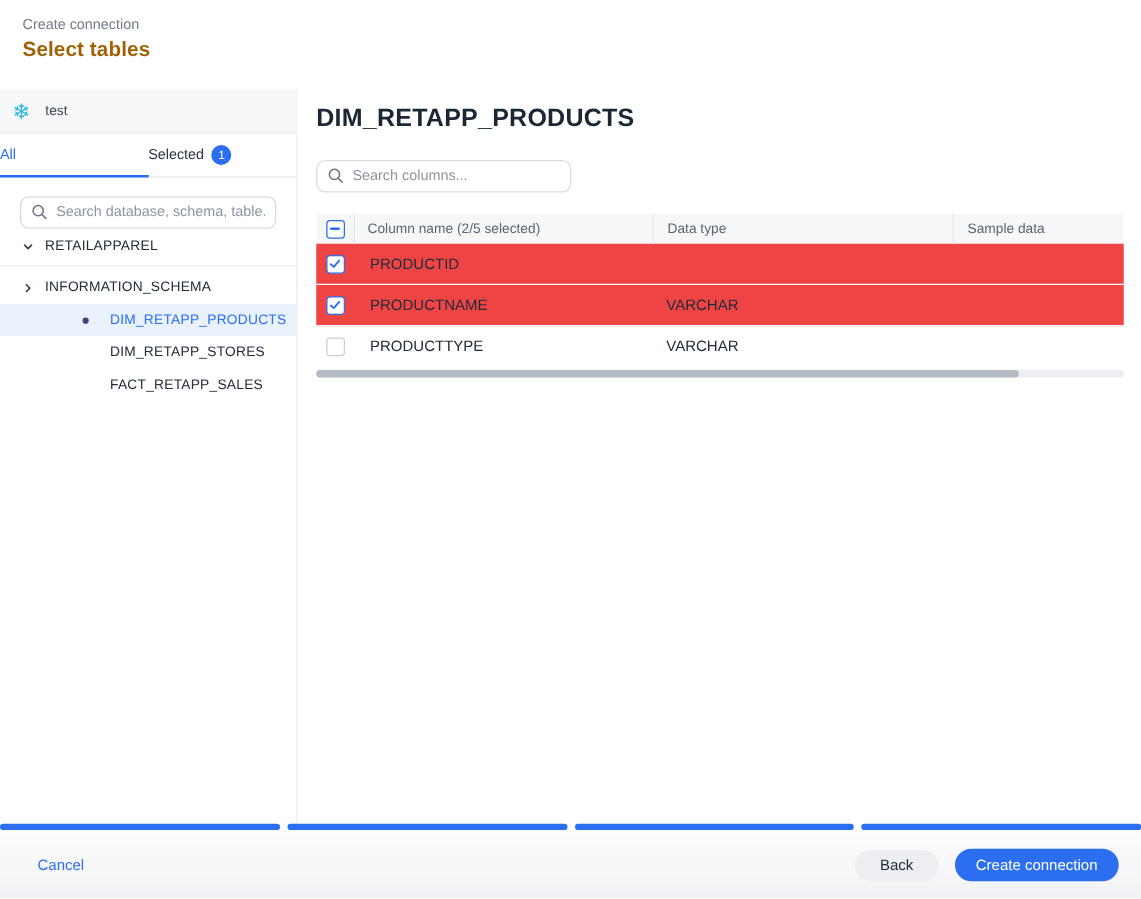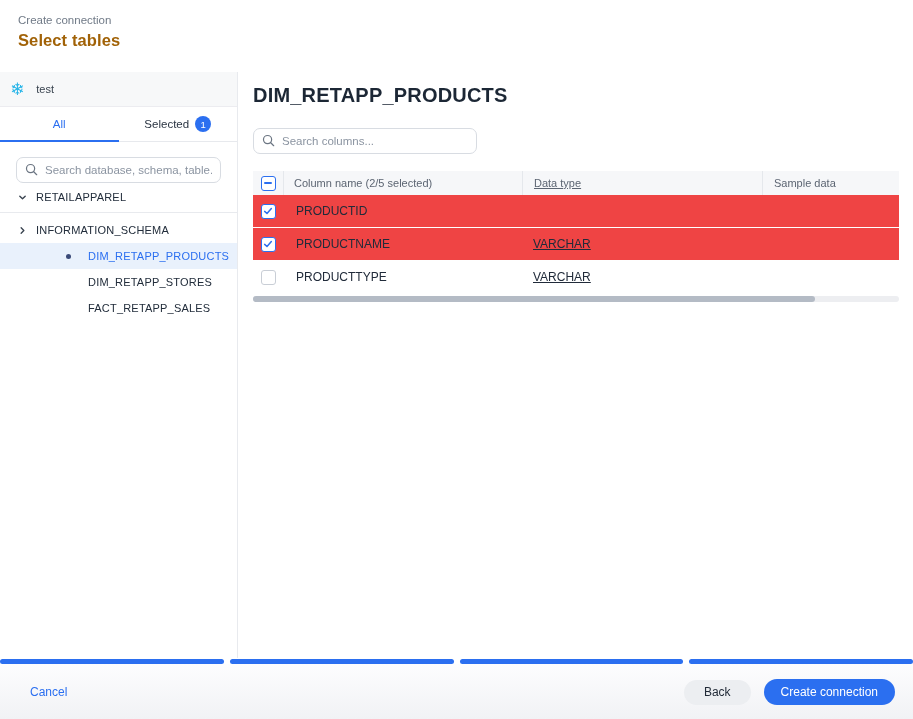--- a/index.html
+++ b/index.html
@@ -15,21 +15,21 @@
   
   .middle { flex:1 1 auto; display:flex; min-height:0; }
 
   
   .sidebar { width:238px; flex:0 0 238px; border-right:1px solid #e8eaee; display:flex; flex-direction:column; background:#fff; }
   .conn-row { height:35px; background:#f7f8f9; border-bottom:1px solid #ececf0; display:flex; align-items:center; padding-left:10px; gap:12px; }
   .sf-icon { color:#29b5e8; font-size:17px; line-height:1; }
   .conn-name { font-size:11px; color:#39434f; }
 
   .tabs { height:35px; display:flex; border-bottom:1px solid #e7e9ed; }
-  .tab { flex:1 1 50%; display:flex; align-items:center; justify-content:center; gap:6px;
+  .tab { flex:1 1 50%; display:flex; align-items:center; justify-content:flex-start; gap:6px;
     font-size:11.5px; color:#2a3442; cursor:pointer; position:relative; }
   .tab.active { color:#2b6ff0; }
   .tab.active::after { content:""; position:absolute; left:0; right:0; bottom:-1px; height:2px; background:#2b6ff0; }
   .badge { background:#2b6ff0; color:#fff; width:16px; height:16px; border-radius:50%;
     font-size:9.5px; display:flex; align-items:center; justify-content:center; }
 
   .search-wrap { position:relative; margin:15px 16px 0 16px; }
   .search-wrap svg { position:absolute; left:9px; top:6px; }
   .search-input { width:100%; height:26px; border:1px solid #d8dce2; border-radius:7px;
     padding:0 8px 0 28px; font-size:11.5px; color:#39434f; outline:none; background:#fff;
@@ -42,30 +42,30 @@
   .tree-divider { border-bottom:1px solid #e8eaee; margin:1px 0 4px 0; }
   .chev { width:18px; margin-left:18px; color:#39434f; font-size:8px; display:flex; align-items:center; }
   .tree-label { letter-spacing:.2px; }
   .tree-row.tbl { padding-left:88px; position:relative; }
   .tree-row.tbl.selected { background:#e9f1fc; color:#2b6ff0; }
   .dot { position:absolute; left:66px; top:11px; width:5px; height:5px; border-radius:50%; background:#3a4a78; }
 
   
   .main { flex:1 1 auto; padding:12px 14px 0 15px; background:#fff; min-width:0; }
   .main-title { font-size:20px; font-weight:700; color:#1c2735; letter-spacing:.2px; }
-  .main .search-wrap { margin:21px 0 0 0; width:224px; }
+  .main .search-wrap { margin:21px 0 0 0; width:204px; }
 
   .dtable { margin-top:17px; width:646px; font-size:12px; }
   .trow { display:flex; align-items:center; }
   .thead { height:24px; background:#f6f7f9; color:#5c6572; font-size:11px; }
   .thead .cell { border-left:1px solid #e5e8ec; height:100%; display:flex; align-items:center; }
   .thead .cell:first-child { border-left:none; }
   .cell.cb { width:30px; flex:0 0 30px; justify-content:center; display:flex; align-items:center; }
   .cell.cname { width:239px; flex:0 0 239px; padding-left:10px; }
-  .cell.ctype { width:240px; flex:0 0 240px; padding-left:11px;text-decoration:underline; }
+  .cell.ctype { width:240px; flex:0 0 240px; padding-left:11px; }
   .cell.csample { flex:1 1 auto; padding-left:11px; }
   .brow { height:33px; border-bottom:1px solid #fff; }
   .brow.hl { background:#ef4444; }
   .brow:last-of-type { border-bottom:1px solid #edeef1; }
   .brow .cell { display:flex; align-items:center; height:100%; }
   .brow .cname { padding-left:13px; color:#212b3a; }
   .brow .ctype { padding-left:11px; color:#212b3a; }
 
   .checkbox { width:15px; height:15px; border-radius:3px; background:#fff; display:flex;
     align-items:center; justify-content:center; cursor:pointer; }

